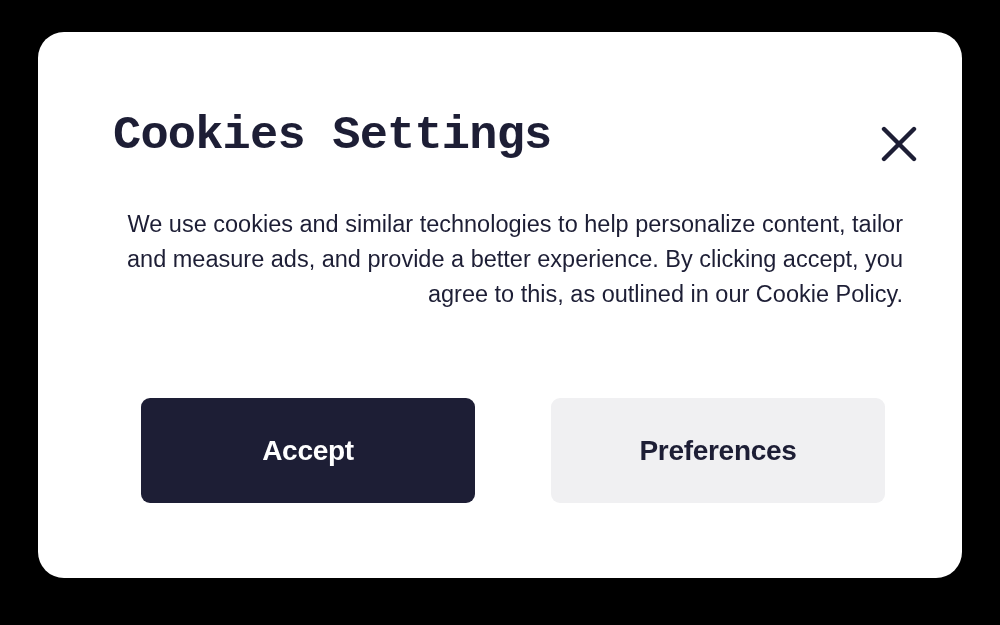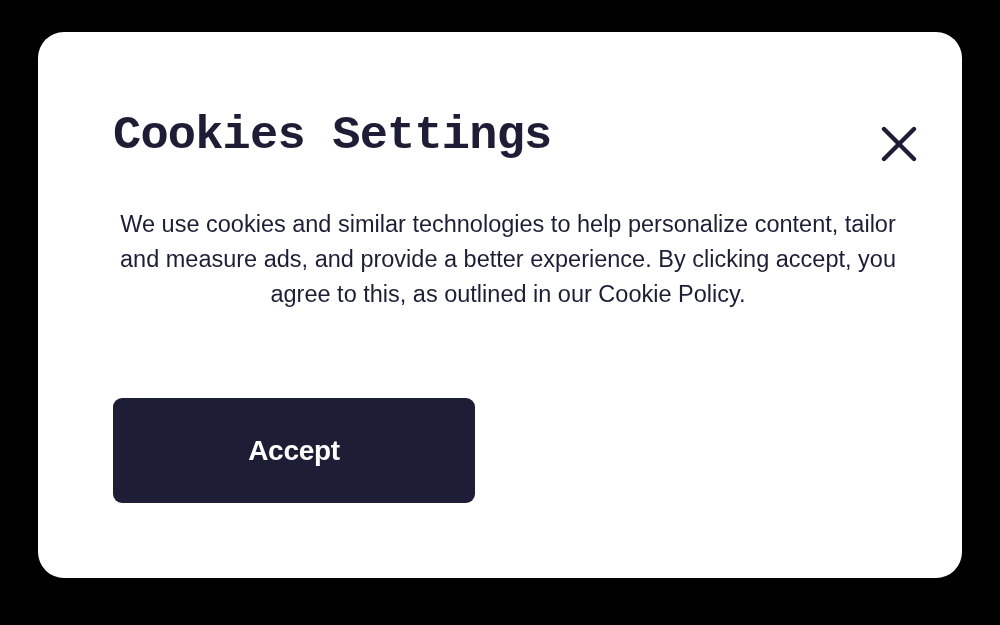--- a/index.html
+++ b/index.html
@@ -82,21 +82,21 @@
     left: 75px;
     top: 175px;
     width: 790px;
   }
 
   .dialog-text {
     font-size: 23.5px;
     font-weight: 400;
     line-height: 35px;
     color: #1d1e35;
-    text-align: center;
+    text-align: right;
     hyphens: auto;
     -webkit-hyphens: auto;
   }
 
   
   .dialog-actions {
     position: absolute;
     left: 75px;
     top: 366px;
     width: 772px;
@@ -111,20 +111,21 @@
     border-radius: 9px;
     font-family: "Liberation Sans", sans-serif;
     font-size: 28px;
     font-weight: 700;
     letter-spacing: -0.3px;
     cursor: pointer;
     display: flex;
     align-items: center;
     justify-content: center;
     padding: 6px;
+    margin-left: 28px;
   }
 
   .btn-accept {
     background: #1d1e35;
     color: #ffffff;
   }
 
   .btn-preferences {
     background: #f0f0f2;
     color: #1d1e35;
@@ -150,16 +151,17 @@
       </button>
     </div>
 
     <div class="dialog-body">
       <p class="dialog-text">We use cookies and similar technologies to help personalize content, tailor and measure ads, and provide a better experience. By clicking accept, you agree to this, as outlined in our Cookie Policy.</p>
     </div>
 
     <div class="dialog-actions">
       <button class="btn btn-accept">Accept</button>
 
+      <button class="btn btn-preferences">Preferences</button>
     </div>
 
   </div>
 </div>
 
 </body></html>

